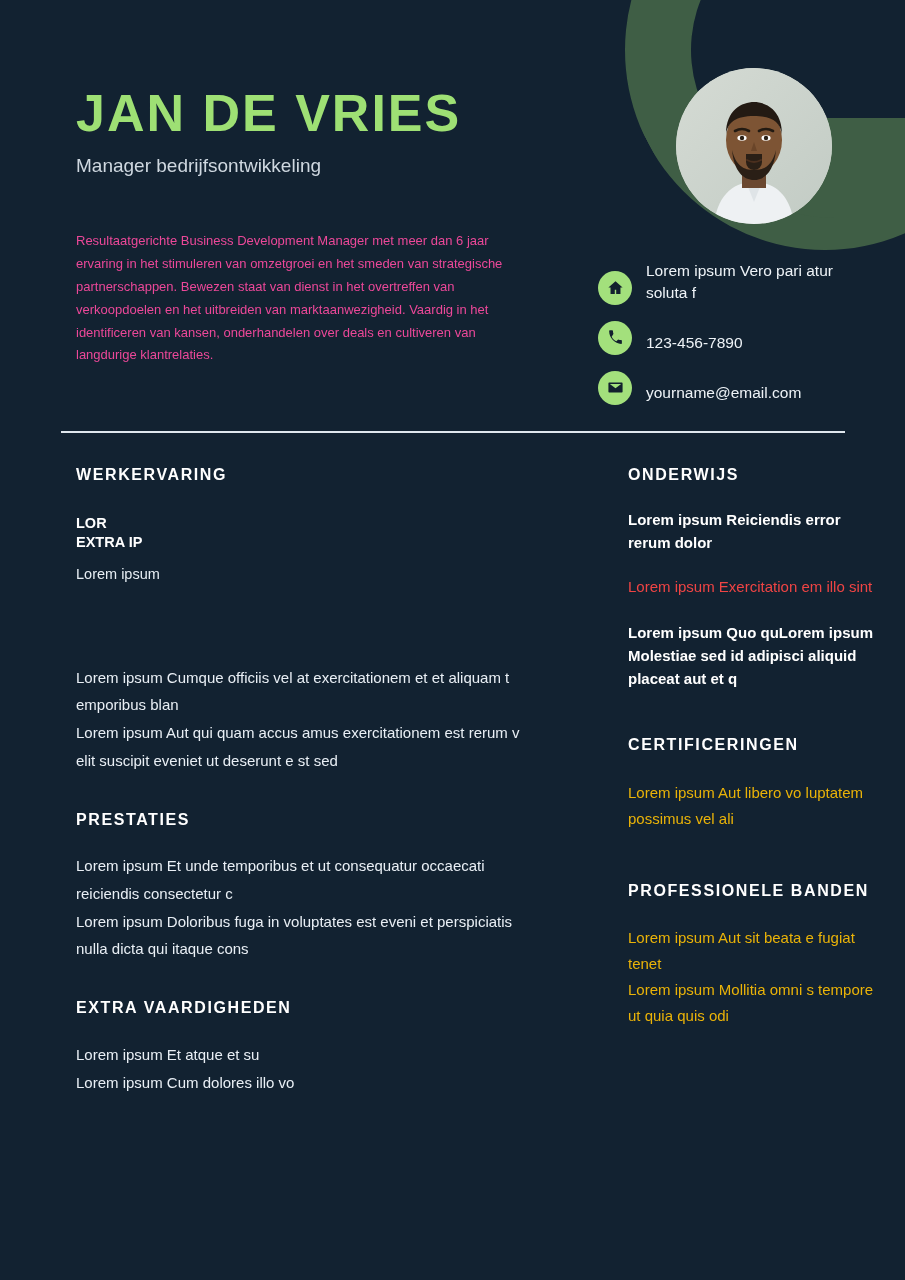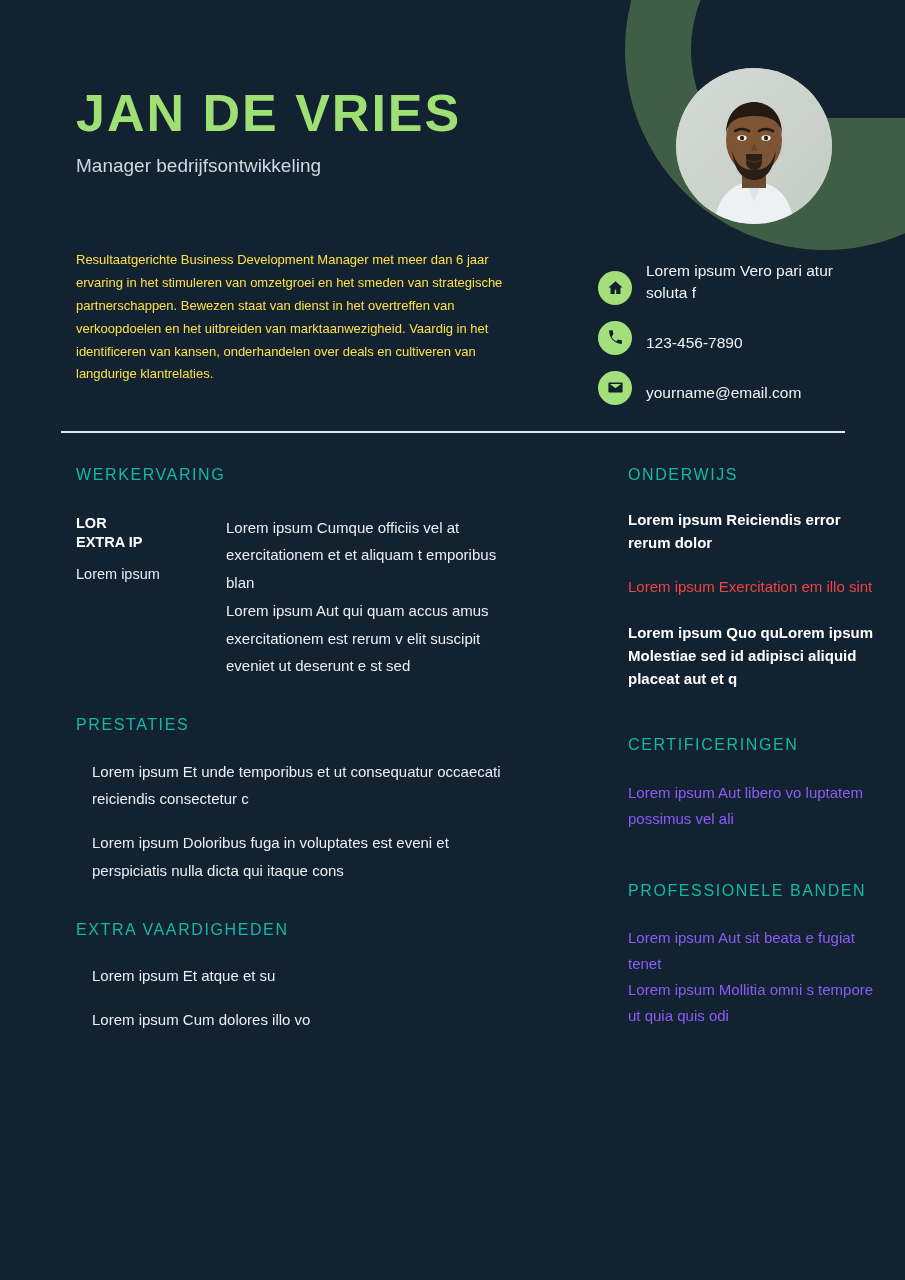--- a/index.html
+++ b/index.html
@@ -24,53 +24,53 @@
   .header { position:absolute; left:76px; top:86px; width:560px; }
   .name { font-size:52px; font-weight:bold; letter-spacing:2px; color:#9ee074; line-height:1.05; }
   .role { margin-top:14px; font-size:19px; color:#cfd8e0; font-weight:normal; }
 
   
   .portrait { position:absolute; left:676px; top:68px; width:156px; height:156px; border-radius:50%;
               overflow:hidden; background:#cfd6cd; }
   .portrait svg { display:block; width:156px; height:156px; }
 
   
-  .summary { position:absolute; left:76px; top:249px; width:460px; font-size:13px; line-height:1.76; color:#fde047; }
+  .summary { position:absolute; left:76px; top:230px; width:460px; font-size:13px; line-height:1.76; color:#ec4899; }
 
   
   .contact { position:absolute; left:598px; top:256px; width:270px; }
   .contact-row { display:flex; align-items:flex-end; margin-bottom:16px; }
   .cicon { flex:0 0 auto; width:34px; height:34px; border-radius:50%; background:#a3e07c;
            display:flex; align-items:center; justify-content:center; margin-right:14px; }
   .cicon svg { width:17px; height:17px; fill:#12202e; }
   .ctext { font-size:15.5px; line-height:1.45; color:#eef3f7; padding-top:4px; }
 
   
   .divider { position:absolute; left:61px; top:431px; width:784px; height:2px; background:#dfe7ee; }
 
   
   .col-left { position:absolute; left:76px; top:464px; width:450px; }
   .col-right { position:absolute; left:628px; top:464px; width:248px; }
 
-  .sec-title { color:#14b8a6; font-size:16px; font-weight:normal; letter-spacing:1.6px; line-height:1.35; }
+  .sec-title { color:#ffffff; font-size:16px; font-weight:bold; letter-spacing:1.6px; line-height:1.35; }
   .sec { margin-bottom:30px; }
 
-  .exp-grid { display:flex; margin-top:28px; }
+  .exp-grid { display:flex; margin-top:28px;flex-direction:column; }
   .exp-meta { width:150px; flex:0 0 150px; padding-right:10px; }
   .exp-org { font-size:14.5px; font-weight:bold; line-height:1.35; color:#ffffff; }
   .exp-date { font-size:14.5px; margin-top:13px; color:#e7eef4; }
   .exp-body { flex:1; font-size:15px; line-height:1.85; color:#e9eff5; }
   .exp-body div { margin:0; }
 
   .body-text { font-size:15px; line-height:1.85; color:#e9eff5; margin-top:22px; }
-  .body-text div { margin:16px; }
+  .body-text div { margin:0; }
 
   .edu-item { margin-top:22px; font-size:15px; line-height:1.5; color:#ef4444; }
   .edu-item.bold { font-weight:bold; color:#ffffff; line-height:1.55; }
-  .r-body { margin-top:24px; font-size:15px; line-height:1.72; color:#8b5cf6; }
+  .r-body { margin-top:24px; font-size:15px; line-height:1.72; color:#eab308; }
   .r-body div { margin:0; }
 </style>
 </head>
 <body>
 
 <div class="page">
 
   <div class="deco-wrap">
     <div class="deco-arc"></div>
     <div class="deco-tail"></div>

